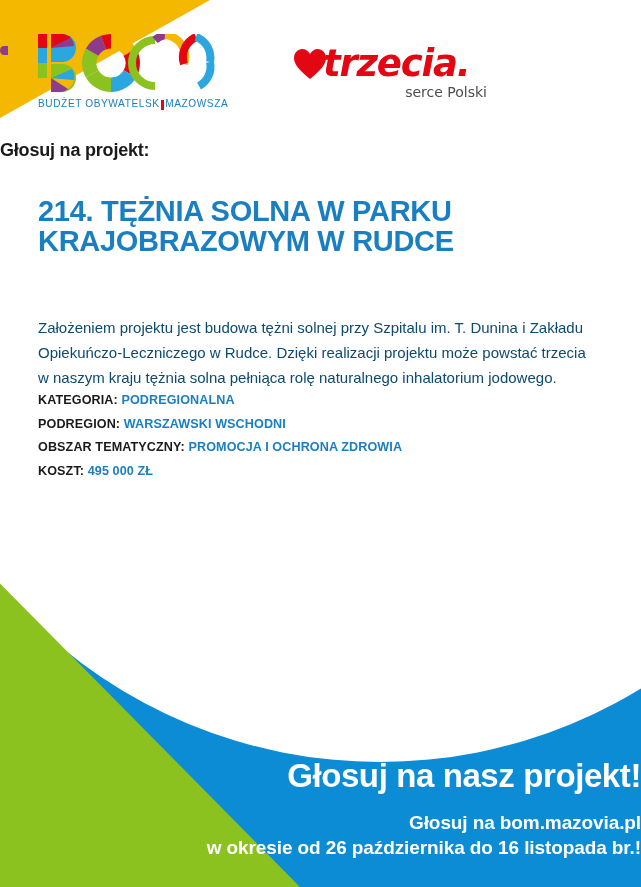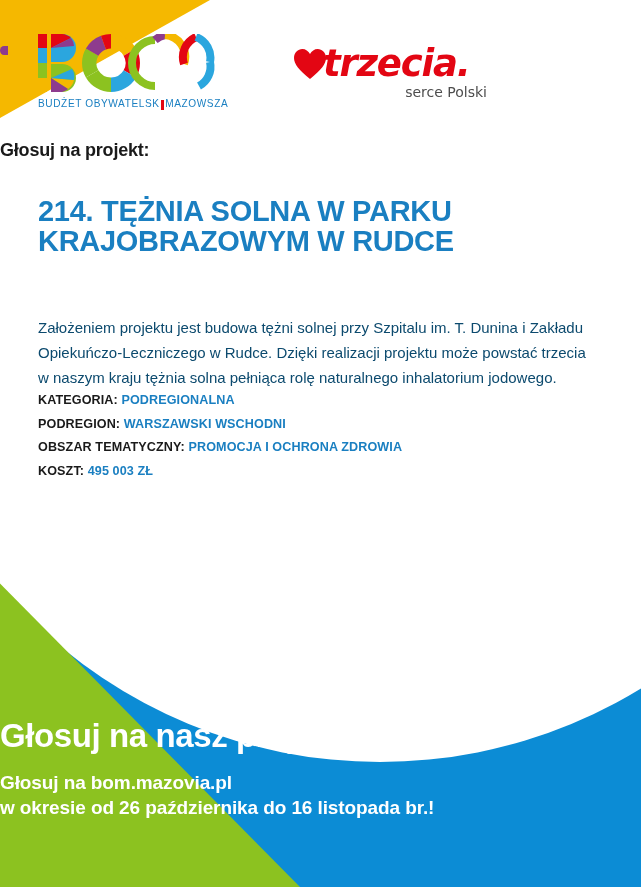--- a/index.html
+++ b/index.html
@@ -197,22 +197,22 @@
     color: #1a1a1a;
     letter-spacing: 0.1px;
   }
   .meta .row { white-space: nowrap; }
   .meta .val { color: var(--brandblue); }
 
   
   .cta {
     position: absolute;
     left: 0; right: 0;
-    top: 716px;
-    text-align: left;
+    top: 756px;
+    text-align: right;
     color: #ffffff;
   }
   .cta-head {
     font-size: 33px;
     font-weight: bold;
     letter-spacing: -0.4px;
     line-height: 40px;
   }
   .cta-sub {
     margin-top: 14px;
@@ -326,21 +326,21 @@
       <div class="row">
         <span>PODREGION:</span>
         <span class="val">WARSZAWSKI WSCHODNI</span>
       </div>
       <div class="row">
         <span>OBSZAR TEMATYCZNY:</span>
         <span class="val">PROMOCJA I OCHRONA ZDROWIA</span>
       </div>
       <div class="row">
         <span>KOSZT:</span>
-        <span class="val">495 003 ZŁ</span>
+        <span class="val">495 000 ZŁ</span>
       </div>
     </div>
 
     <div class="cta">
       <div class="cta-head">Głosuj na nasz projekt!</div>
       <div class="cta-sub">
         <div>Głosuj na bom.mazovia.pl</div>
         <div>w okresie od 26 października do 16 listopada br.!</div>
       </div>
     </div>

